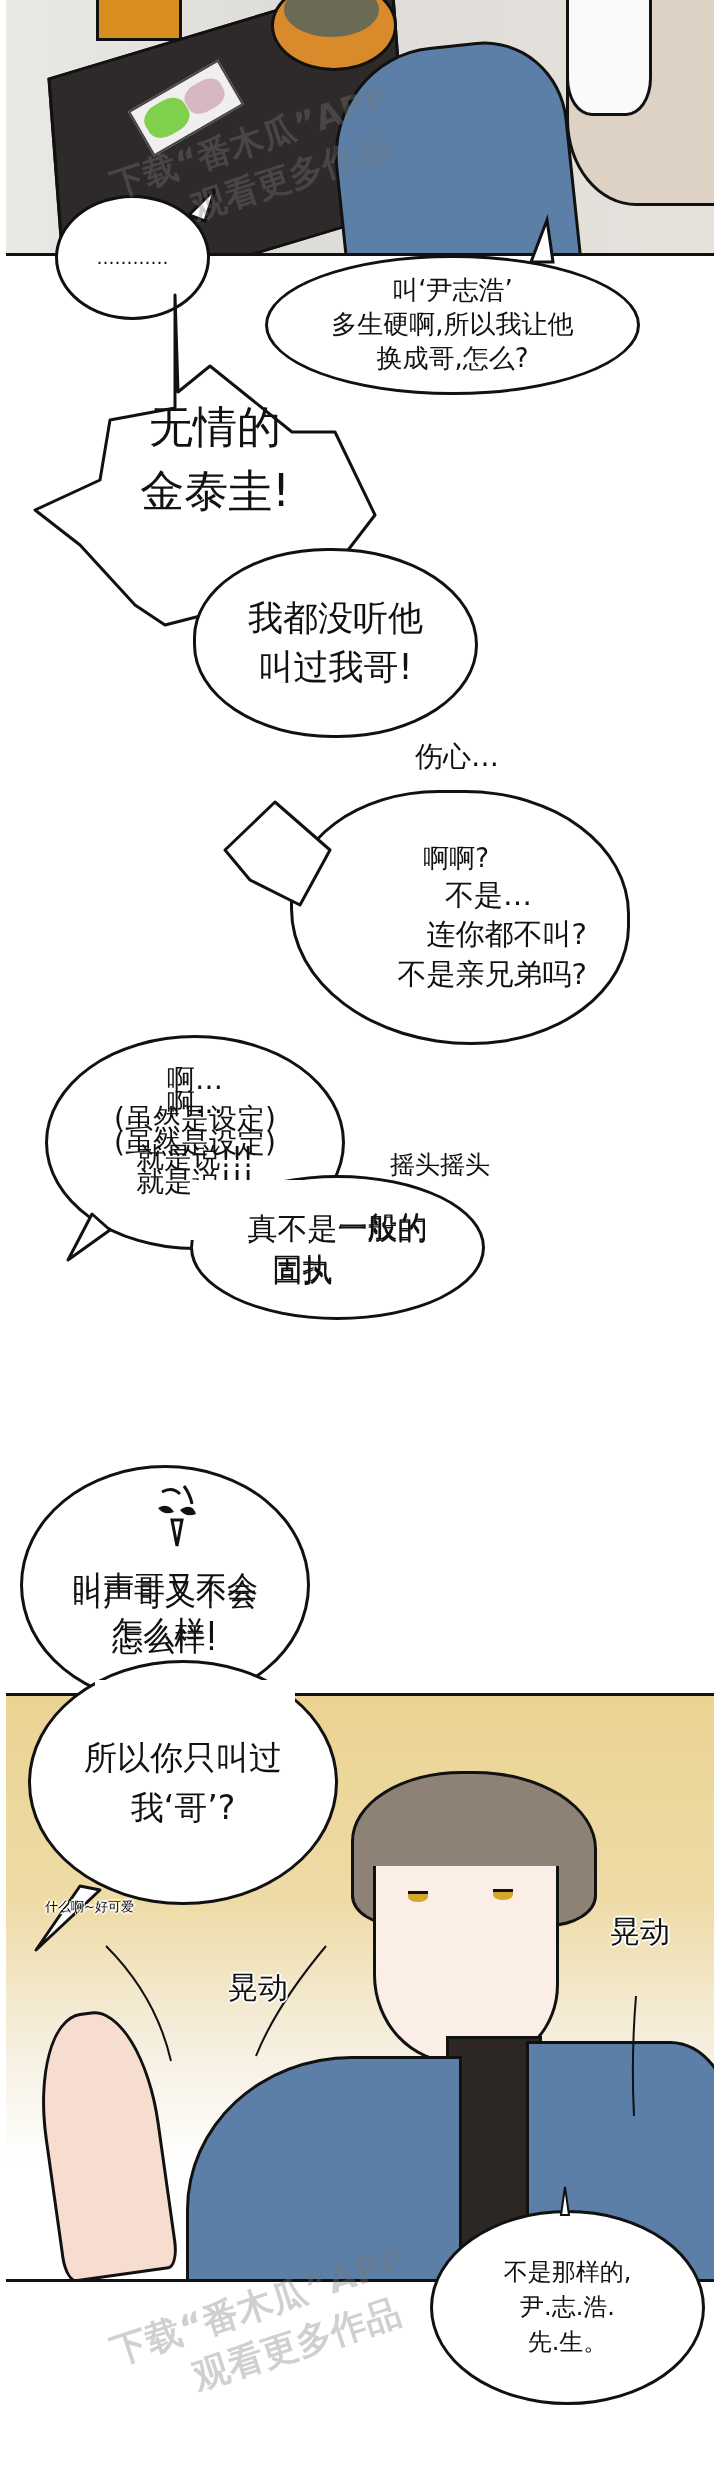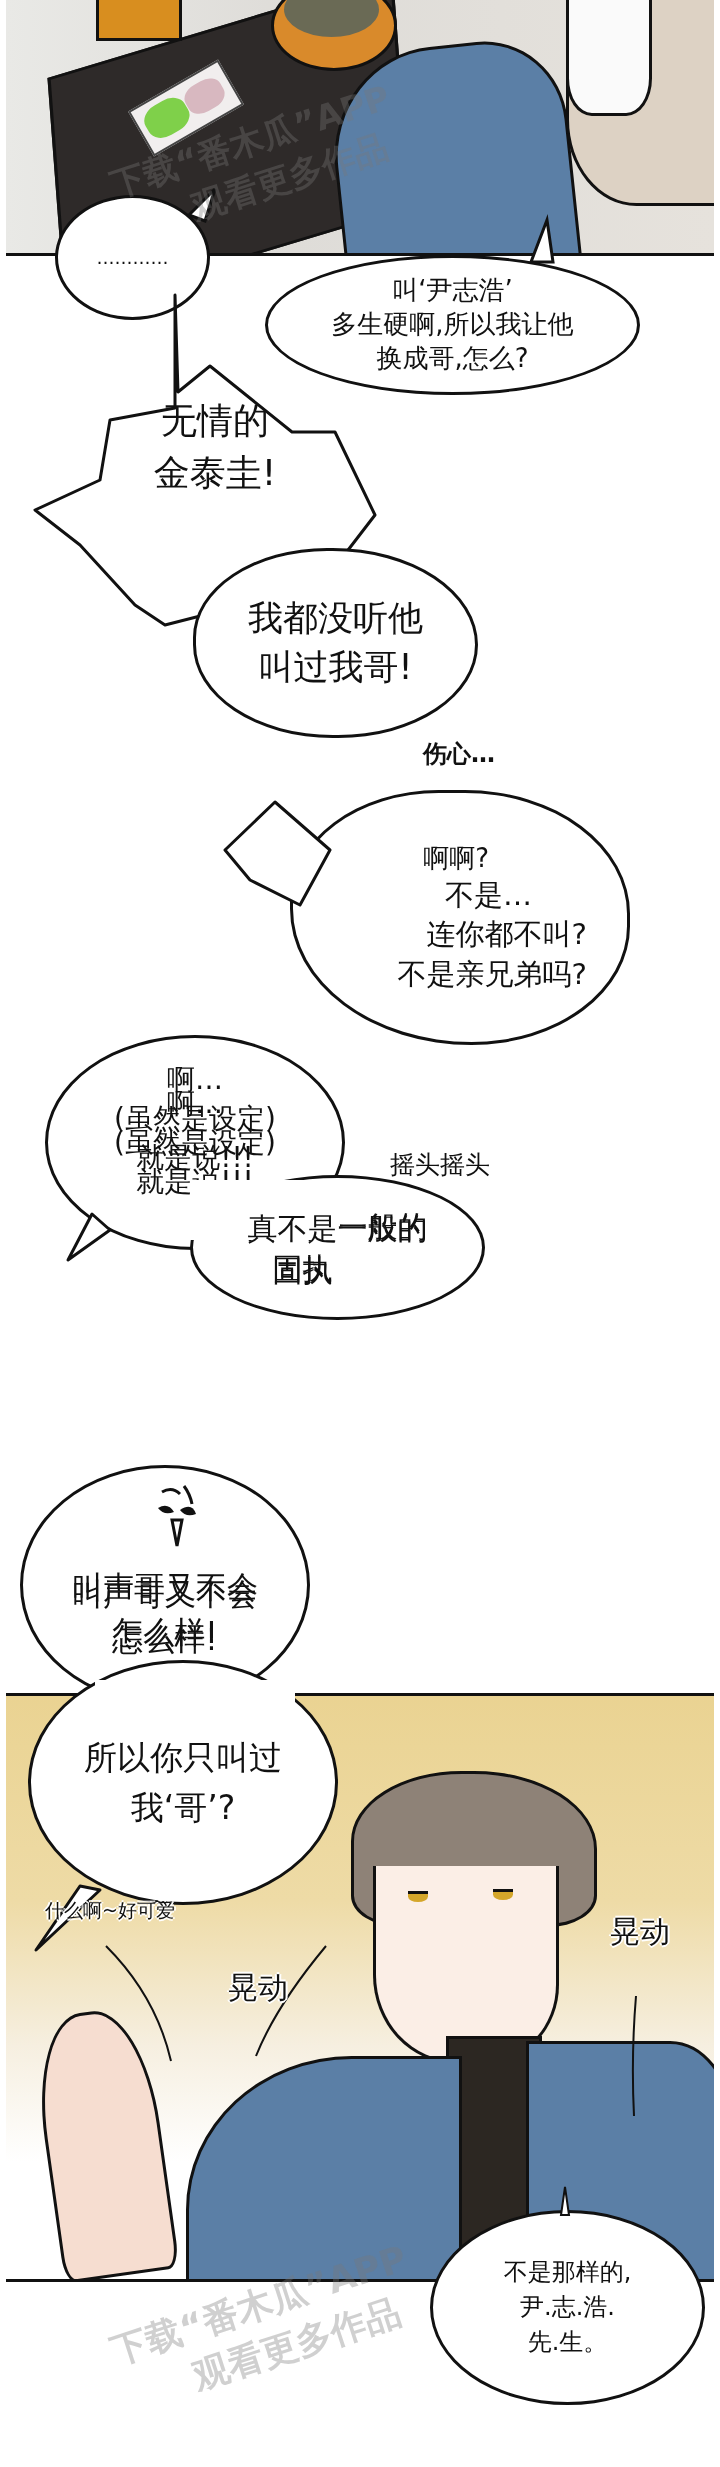--- a/index.html
+++ b/index.html
@@ -59,30 +59,30 @@
   <span class="line">多生硬啊,所以我让他</span>
   <span class="line">换成哥,怎么?</span>
 </div>
 <svg style="left:525px;top:218px;" width="40" height="50">
   <polygon points="6,44 22,2 28,44" fill="#fff" stroke="#111" stroke-width="3"></polygon>
 </svg>
 
 <svg style="left:0;top:280px;" width="420" height="330">
   <polygon points="175,15 178,112 210,86 292,152 335,152 375,235 325,300 255,322 165,345 135,325 80,265 35,230 100,200 110,140 175,128" fill="#fff" stroke="#111" stroke-width="3" stroke-linejoin="round"></polygon>
 </svg>
-<div class="abs" style="left:130px;top:395px;width:170px;text-align:center;font-size:36px;line-height:1.45;">
+<div class="abs" style="left:130px;top:395px;width:170px;text-align:center;font-size:44px;line-height:1.45;">
   <span class="line">无情的</span>
   <span class="line">金泰圭!</span>
 </div>
 
 <div class="bubble" style="left:193px;top:548px;width:285px;height:190px;border-radius:48% 52% 50% 50%;font-size:35px;line-height:1.4;">
   <span class="line">我都没听他</span>
   <span class="line">叫过我哥!</span>
 </div>
-<div class="sfx" style="left:415px;top:738px;font-size:24px;font-weight:bold;margin-left:8px;">伤心…</div>
+<div class="sfx" style="left:415px;top:738px;font-size:28px;font-weight:normal;">伤心…</div>
 
 <div class="bubble" style="left:290px;top:790px;width:340px;height:255px;border-radius:45% 50% 48% 55%;font-size:29px;line-height:1.35;align-items:flex-end;padding-right:40px;">
   <span class="line" style="margin-right:98px;font-size:26px;">啊啊?</span>
   <span class="line" style="margin-right:55px;">不是…</span>
   <span class="line">连你都不叫?</span>
   <span class="line">不是亲兄弟吗?</span>
 </div>
 <svg style="left:215px;top:790px;" width="100" height="120">
   <polygon points="60,12 115,60 85,115 35,90 10,60" fill="#fff" stroke="#111" stroke-width="3" stroke-linejoin="round"></polygon>
 </svg>
@@ -153,21 +153,21 @@
   <span class="line">我‘哥’?</span>
 </div>
 <div class="abs" style="left:95px;top:1680px;width:200px;height:40px;background:#fff;"></div>
 <div class="abs" style="left:20px;top:1572px;width:290px;text-align:center;font-size:31px;line-height:1.45;">
   <span class="line">叫声哥又不会</span>
   <span class="line">怎么样!</span>
 </div>
 <svg style="left:30px;top:1880px;" width="80" height="80">
   <polygon points="50,6 6,70 70,10" fill="#fff" stroke="#111" stroke-width="3" stroke-linejoin="round"></polygon>
 </svg>
-<div class="sfx" style="left:45px;top:1898px;font-size:19px;font-weight:normal;">什么啊~好可爱</div>
+<div class="sfx" style="left:45px;top:1898px;font-size:13px;font-weight:normal;">什么啊~好可爱</div>
 
 <div class="bubble oval" style="left:430px;top:2210px;width:275px;height:195px;font-size:24px;line-height:1.45;">
   <span class="line">不是那样的,</span>
   <span class="line">尹.志.浩.</span>
   <span class="line">先.生。</span>
 </div>
 <svg style="left:555px;top:2185px;" width="20" height="35">
   <polygon points="6,30 10,2 14,30" fill="#fff" stroke="#111" stroke-width="2"></polygon>
 </svg>
 

